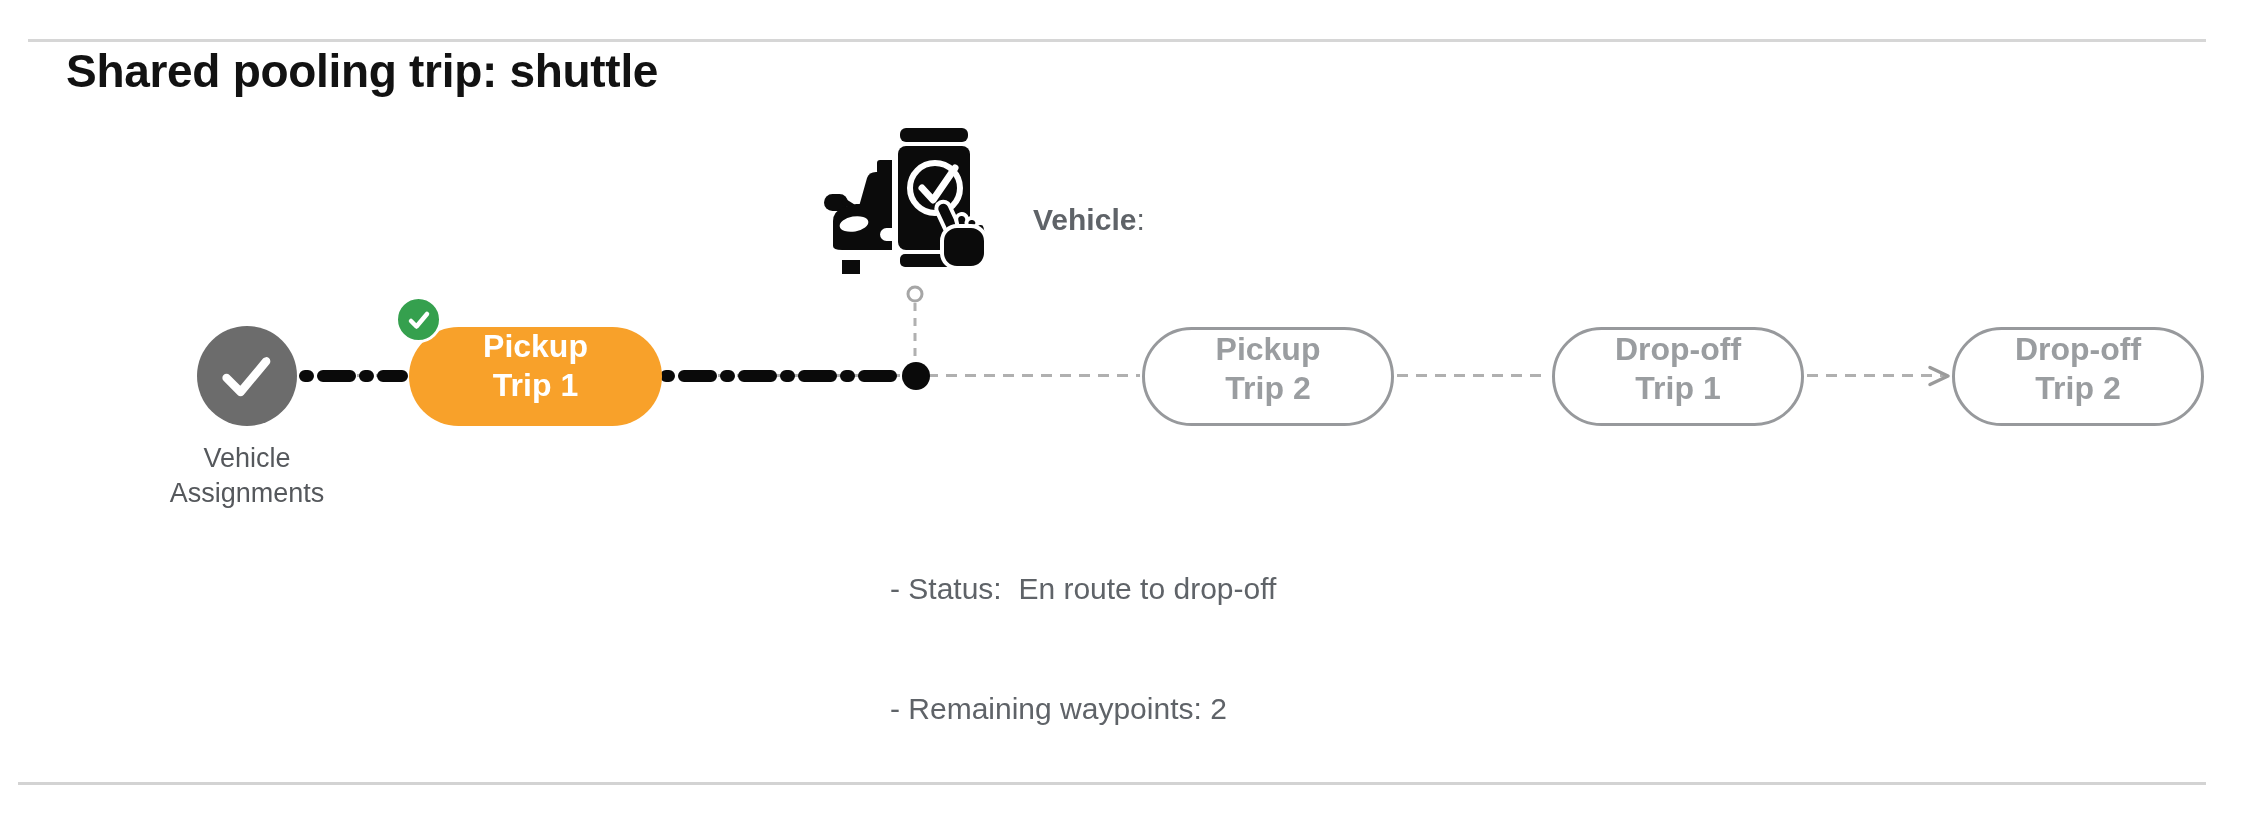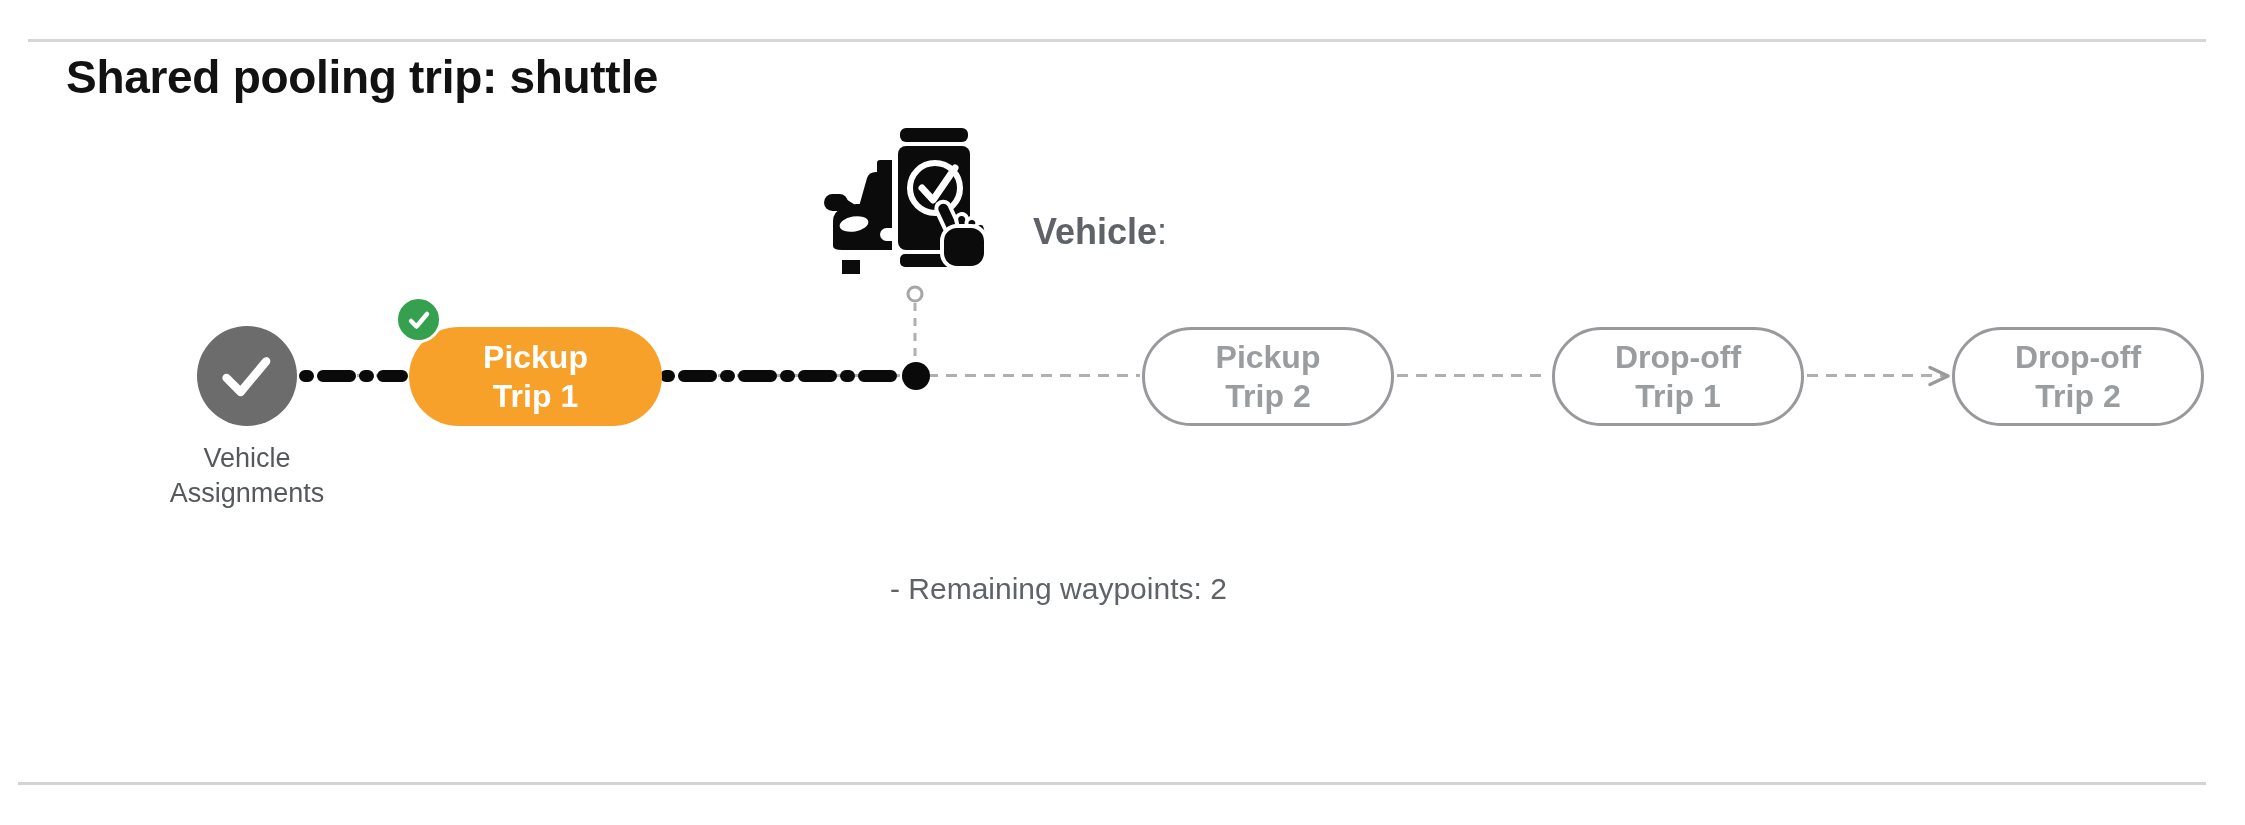--- a/index.html
+++ b/index.html
@@ -5,34 +5,34 @@
   html,body{margin:0;padding:0;background:#ffffff;}
   .page{
     position:relative;width:2245px;height:825px;background:#ffffff;overflow:hidden;
     font-family:"Liberation Sans", sans-serif;
   }
   .rule{position:absolute;height:3px;background:#d6d6d6;}
   .rule.top{left:28px;top:39px;width:2178px;}
   .rule.bottom{left:18px;top:782px;width:2188px;background:#d3d3d3;}
 
   .title{
-    position:absolute;left:66px;top:50px;font-size:46px;font-weight:700;
+    position:absolute;left:66px;top:44px;font-size:46px;font-weight:700;
     color:#121212;letter-spacing:-0.3px;white-space:nowrap;text-align:center;
   }
 
   .connector-layer{position:absolute;left:0;top:0;z-index:1;}
 
   .state-circle{
     position:absolute;left:197px;top:326px;width:100px;height:100px;border-radius:50%;
     background:#6c6c6c;display:flex;align-items:center;justify-content:center;z-index:2;
   }
 
   .pill{
     position:absolute;top:327px;width:252px;height:99px;border-radius:50px;
-    display:flex;flex-direction:column;align-items:center;justify-content:center;
+    display:flex;flex-direction:column;align-items:center;
     font-weight:700;font-size:32px;line-height:39px;z-index:2;box-sizing:border-box;
     text-align:center;white-space:nowrap;
   }
   .pill.active{left:409px;width:253px;background:#f8a12a;color:#ffffff;}
   .pill.future{background:#ffffff;border:3px solid #97999c;color:#9a9da0;}
   #pill-pickup2{left:1142px;}
   #pill-dropoff1{left:1552px;}
   #pill-dropoff2{left:1952px;}
 
   .badge{
@@ -42,21 +42,21 @@
   }
 
   .accept-label{
     position:absolute;left:97px;top:441px;width:300px;text-align:center;
     font-size:27px;line-height:35px;color:#55585c;z-index:2;
   }
 
   .vehicle-icon{position:absolute;left:820px;top:120px;width:170px;height:155px;z-index:2;}
 
   .vehicle-info{
-    position:absolute;left:1033px;top:124px;font-size:36px;line-height:43px;
+    position:absolute;left:1033px;top:112px;font-size:30px;line-height:43px;
     color:#5f6368;z-index:2;white-space:pre;
   }
   .trip-info{
     position:absolute;left:890px;top:489px;font-size:30px;line-height:40px;
     color:#5f6368;z-index:2;white-space:pre;
   }
   .info-line b{font-weight:700;}
 </style>
 </head>
 <body>
@@ -146,20 +146,21 @@
         <rect x="122" y="106" width="44" height="42" rx="15"></rect>
       </g>
     </svg>
   </div>
 
   <div class="vehicle-info">
     <div class="info-line"><b>Vehicle</b><span>:</span></div>
   </div>
 
   <div class="trip-info">
+    <div class="info-line">- Status:  En route to drop-off</div>
     <div class="info-line">- Remaining waypoints: 2</div>
     
     
     
   </div>
 
   <div class="rule bottom"></div>
 </div>
 
 </body></html>

